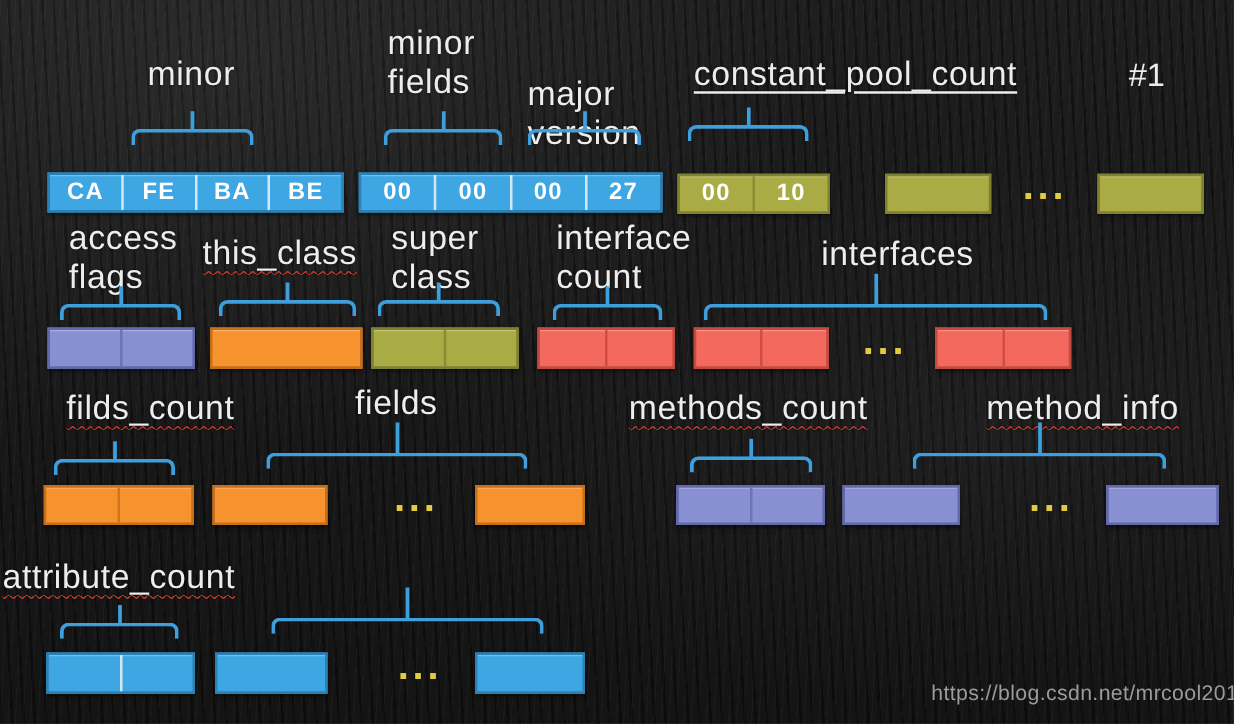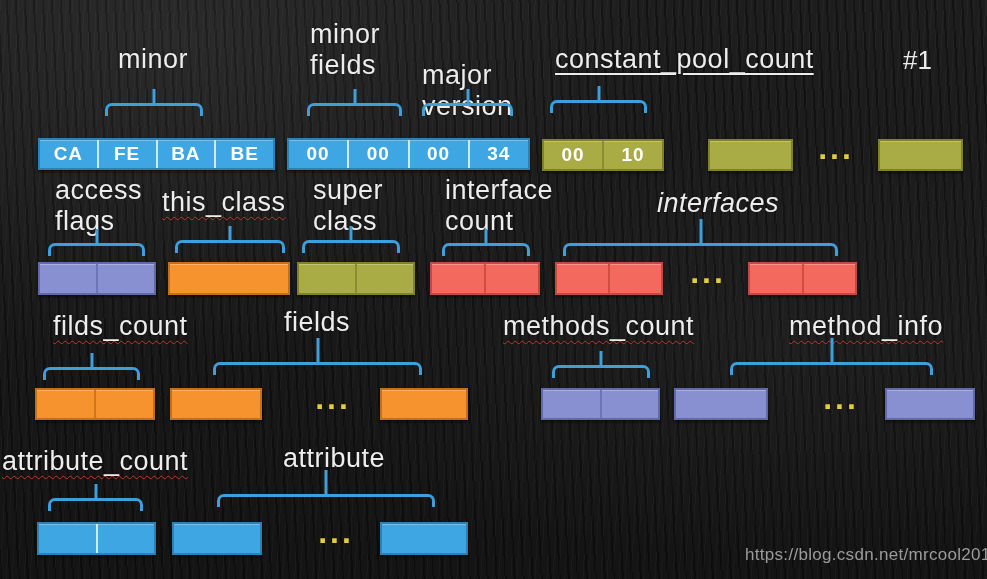--- a/index.html
+++ b/index.html
@@ -83,42 +83,42 @@
   <div class="bytebox blue" style="left:38px;top:138px;width:237px;">
     <div class="cell">CA</div>
     <div class="cell">FE</div>
     <div class="cell">BA</div>
     <div class="cell">BE</div>
   </div>
   <div class="bytebox blue" style="left:287px;top:138px;width:243px;">
     <div class="cell">00</div>
     <div class="cell">00</div>
     <div class="cell">00</div>
-    <div class="cell">34</div>
+    <div class="cell">27</div>
   </div>
   <div class="bytebox olive" style="left:542px;top:139px;width:122px;">
     <div class="cell">00</div>
     <div class="cell">10</div>
   </div>
   <div class="bytebox olive" style="left:708px;top:139px;width:85px;">
     <div class="cell"></div>
   </div>
   <div class="dots" style="left:836px;top:132px;">...</div>
   <div class="bytebox olive" style="left:878px;top:139px;width:85px;">
     <div class="cell"></div>
   </div>
 
   <div class="lbl" style="left:55px;top:175px;">access
 flags</div>
   <div class="lbl u" style="left:162px;top:187px;">this_class</div>
   <div class="lbl" style="left:313px;top:175px;">super
 class</div>
   <div class="lbl" style="left:445px;top:175px;">interface
 count</div>
-  <div class="lbl" style="left:657px;top:188px;font-style:italic;">interfaces</div>
+  <div class="lbl" style="left:657px;top:188px;">interfaces</div>
 
   <div class="brace" style="left:48px;top:243px;width:97px;"></div>
   <div class="brace" style="left:175px;top:240px;width:110px;"></div>
   <div class="brace" style="left:302px;top:240px;width:98px;"></div>
   <div class="brace" style="left:442px;top:243px;width:88px;"></div>
   <div class="brace tall" style="left:563px;top:243px;width:275px;"></div>
 
   <div class="bytebox purple" style="left:38px;top:262px;width:118px;height:33px;">
     <div class="cell"></div>
     <div class="cell"></div>
@@ -171,21 +171,20 @@
   </div>
   <div class="bytebox purple" style="left:674px;top:388px;width:94px;">
     <div class="cell"></div>
   </div>
   <div class="dots" style="left:841px;top:382px;">...</div>
   <div class="bytebox purple" style="left:885px;top:388px;width:90px;">
     <div class="cell"></div>
   </div>
 
   <div class="lbl u" style="left:2px;top:446px;">attribute_count</div>
-  <div class="lbl" style="left:283px;top:443px;">attribute</div>
 
   <div class="brace" style="left:48px;top:498px;width:95px;"></div>
   <div class="brace tall" style="left:217px;top:494px;width:218px;"></div>
 
   <div class="bytebox blue" style="left:37px;top:522px;width:119px;height:33px;">
     <div class="cell"></div>
     <div class="cell"></div>
   </div>
   <div class="bytebox blue" style="left:172px;top:522px;width:90px;height:33px;">
     <div class="cell"></div>

